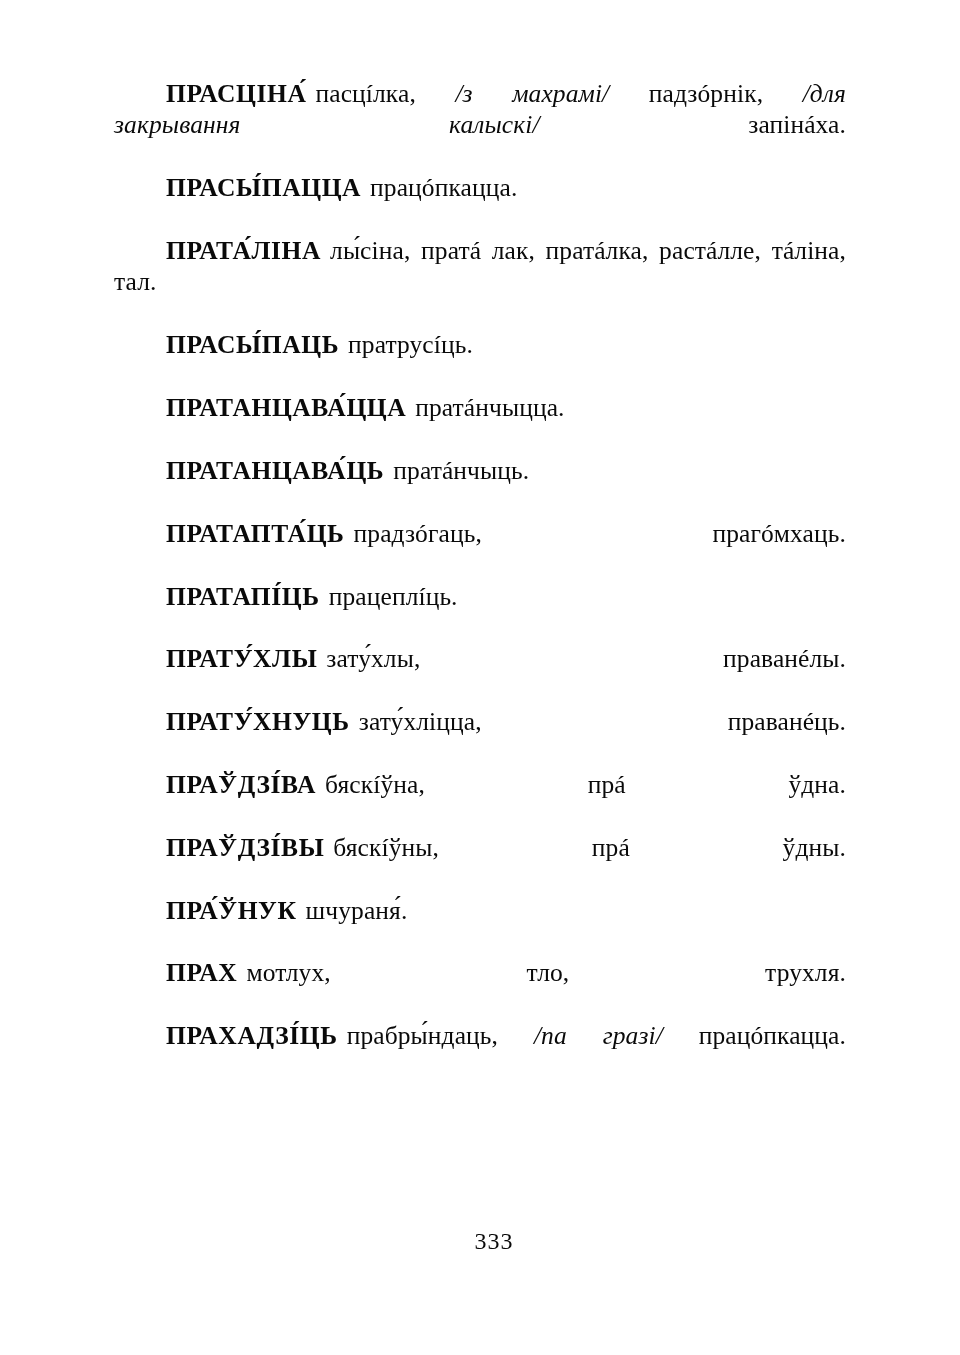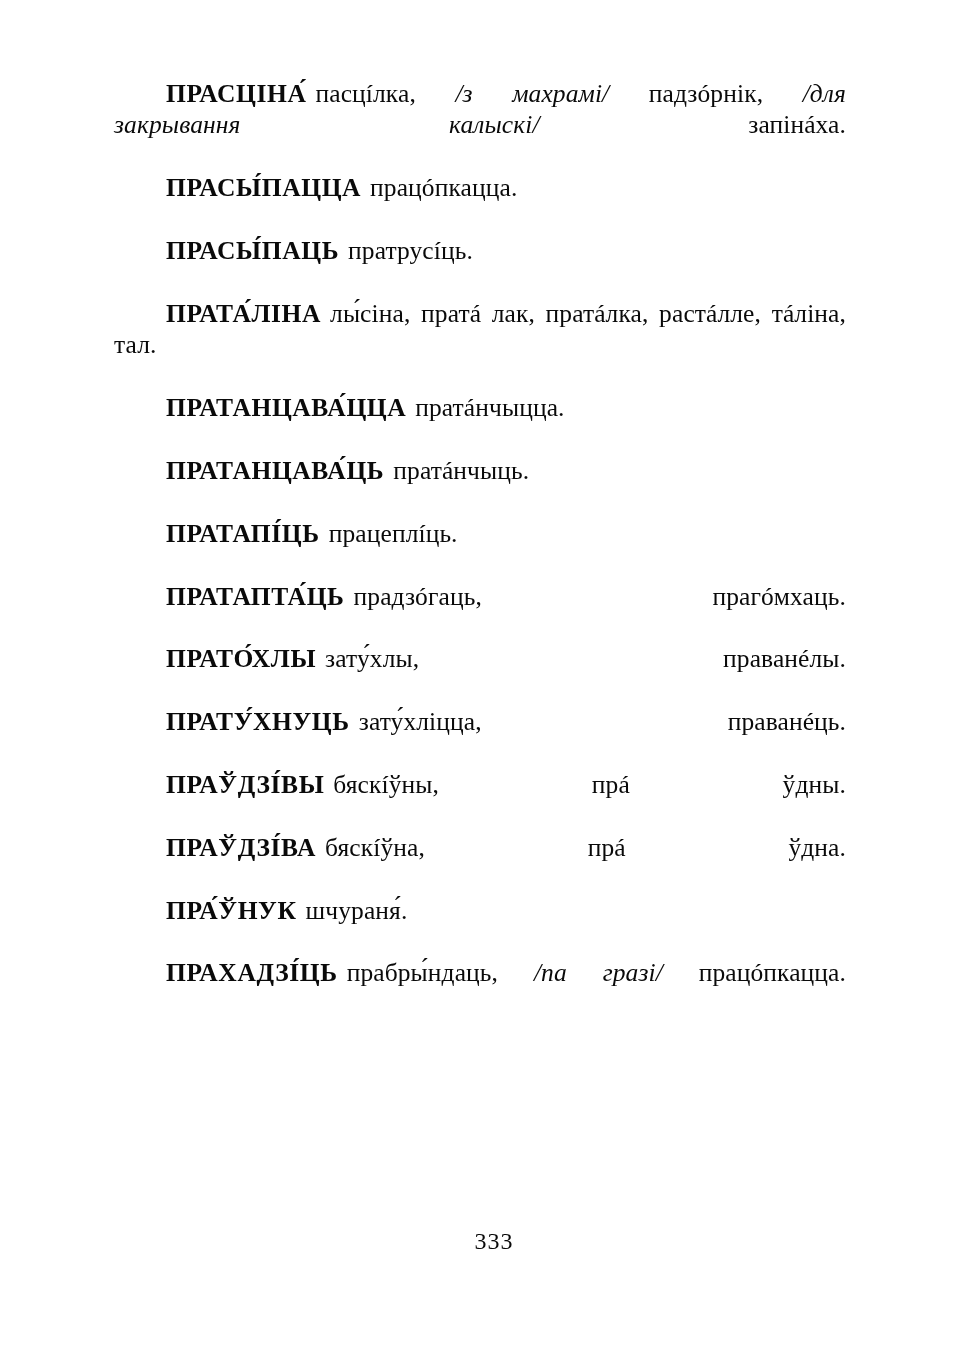--- a/index.html
+++ b/index.html
@@ -68,29 +68,30 @@
   }
 </style>
 </head>
 <body>
 
 <div id="page">
 
   <div id="column">
       <p class="entry"><span class="hw">ПРАСЦІНА́</span><span class="sp"></span><span class="">пасцíлка, </span><span class="it">/з махрамі/</span><span class=""> падзóрнік, </span><span class="it">/для закрывання калыскі/</span><span class=""> запінáха.</span></p>
       <p class="entry"><span class="hw">ПРАСЫ́ПАЦЦА</span><span class="sp"></span><span class="">працóпкацца.</span></p>
+      <p class="entry"><span class="hw">ПРАТА́ЛІНА</span><span class="sp"></span><span class="">лы́сіна, пратá лак, пратáлка, растáлле, тáліна, тал.</span></p>
       <p class="entry"><span class="hw">ПРАСЫ́ПАЦЬ</span><span class="sp"></span><span class="">пратрусíць.</span></p>
-      <p class="entry"><span class="hw">ПРАТА́ЛІНА</span><span class="sp"></span><span class="">лы́сіна, пратá лак, пратáлка, растáлле, тáліна, тал.</span></p>
       <p class="entry"><span class="hw">ПРАТАНЦАВА́ЦЦА</span><span class="sp"></span><span class="">пратáнчыцца.</span></p>
       <p class="entry"><span class="hw">ПРАТАНЦАВА́ЦЬ</span><span class="sp"></span><span class="">пратáнчыць.</span></p>
+      <p class="entry"><span class="hw">ПРАТАПТА́ЦЬ</span><span class="sp"></span><span class="">прадзóгаць, прагóмхаць.</span></p>
       <p class="entry"><span class="hw">ПРАТАПІ́ЦЬ</span><span class="sp"></span><span class="">працеплíць.</span></p>
-      <p class="entry"><span class="hw">ПРАТАПТА́ЦЬ</span><span class="sp"></span><span class="">прадзóгаць, прагóмхаць.</span></p>
-      <p class="entry"><span class="hw">ПРАТО́ХЛЫ</span><span class="sp"></span><span class="">зату́хлы, праванéлы.</span></p>
+      <p class="entry"><span class="hw">ПРАТУ́ХЛЫ</span><span class="sp"></span><span class="">зату́хлы, праванéлы.</span></p>
       <p class="entry"><span class="hw">ПРАТУ́ХНУЦЬ</span><span class="sp"></span><span class="">зату́хліцца, праванéць.</span></p>
+      <p class="entry"><span class="hw">ПРАЎДЗІ́ВА</span><span class="sp"></span><span class="">бяскíўна, прá ўдна.</span></p>
       <p class="entry"><span class="hw">ПРАЎДЗІ́ВЫ</span><span class="sp"></span><span class="">бяскíўны, прá ўдны.</span></p>
-      <p class="entry"><span class="hw">ПРАЎДЗІ́ВА</span><span class="sp"></span><span class="">бяскíўна, прá ўдна.</span></p>
       <p class="entry"><span class="hw">ПРА́ЎНУК</span><span class="sp"></span><span class="">шчураня́.</span></p>
+      <p class="entry"><span class="hw">ПРАХ</span><span class="sp"></span><span class="">мотлух, тло, трухля.</span></p>
       <p class="entry"><span class="hw">ПРАХАДЗІ́ЦЬ</span><span class="sp"></span><span class="">прабры́ндаць, </span><span class="it">/па гразі/</span><span class=""> працóпкацца.</span></p>
     </div>
 
   <div id="folio">333</div>
 
 </div>
 
 </body></html>

